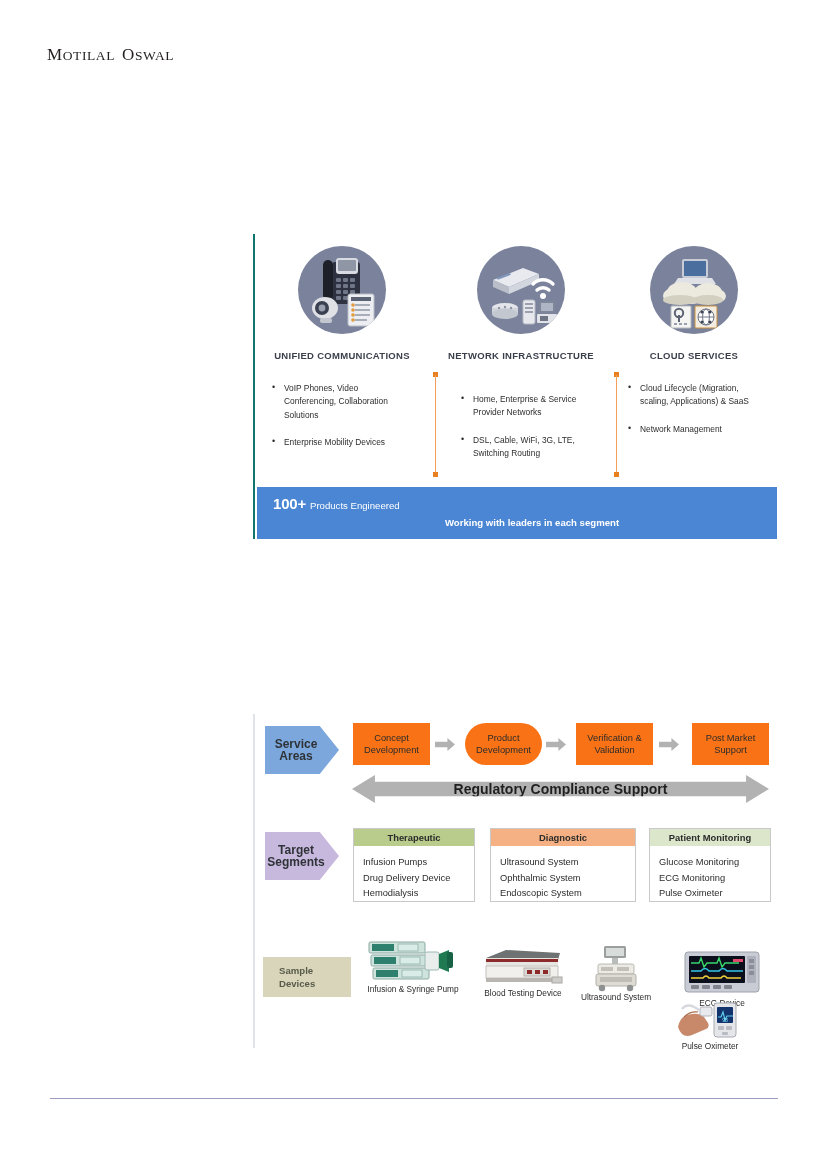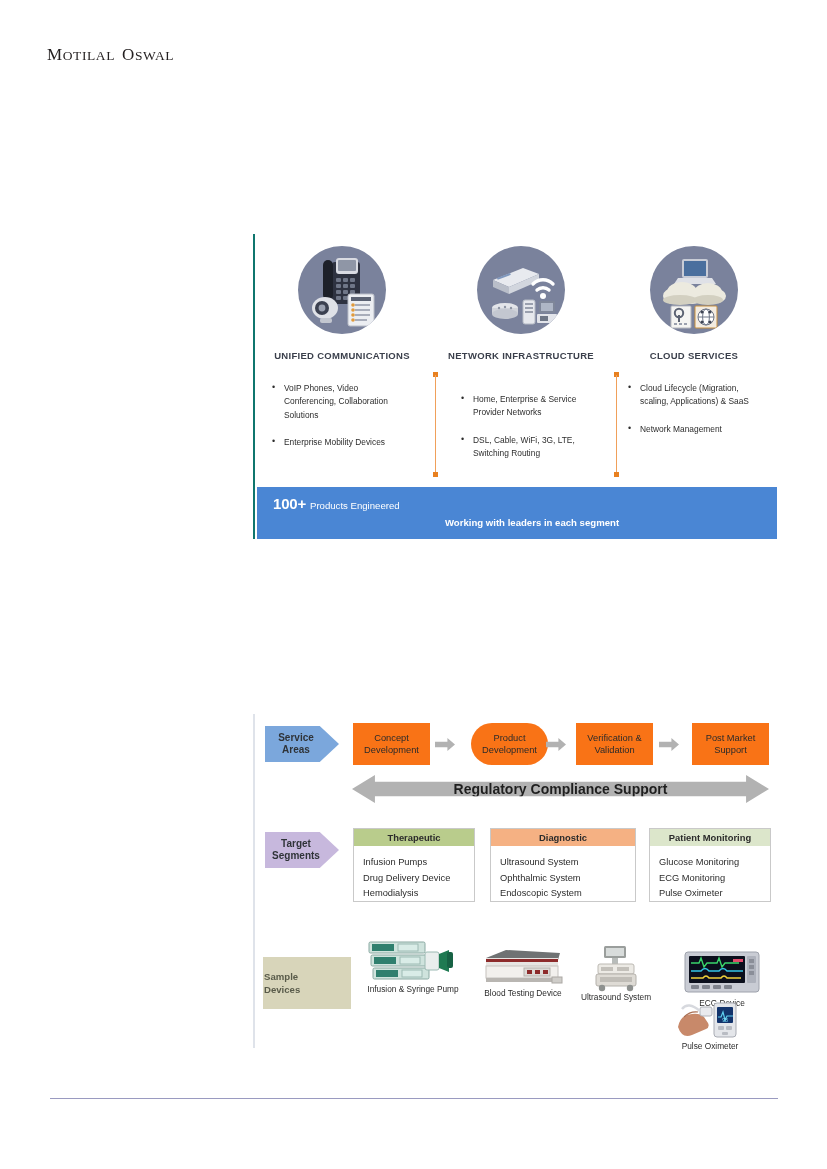--- a/index.html
+++ b/index.html
@@ -175,41 +175,41 @@
     top: 714px;
     width: 524px;
     height: 334px;
     border-left: 2px solid #dfe3ea;
     box-sizing: border-box;
   }
 
   .tag-arrow {
     position: absolute;
     width: 74px;
-    height: 36px;
+    height: 48px;
     display: flex;
     flex-direction: column;
     align-items: center;
     justify-content: center;
-    font-size: 10px;
+    font-size: 12px;
     font-weight: bold;
     color: #2f3338;
     line-height: 12px;
     clip-path: polygon(0 0, 74% 0, 100% 50%, 74% 100%, 0 100%);
     padding-right: 12px;
     box-sizing: border-box;
   }
   .tag-box {
     position: absolute;
     width: 88px;
-    height: 52px;
+    height: 40px;
     display: flex;
     flex-direction: column;
     justify-content: center;
-    padding-left: 1px;
+    padding-left: 16px;
     box-sizing: border-box;
     font-size: 9.6px;
     font-weight: bold;
     color: #595b4a;
     line-height: 13px;
   }
 
   
   #tag-service-areas { left: 10px; top: 12px; background: #7ba7dc; }
   .proc-box {
@@ -220,21 +220,21 @@
     background: #f97316;
     display: flex;
     align-items: center;
     justify-content: center;
     text-align: center;
     font-size: 9.3px;
     color: #2b2b2b;
     line-height: 12.5px;
   }
   #proc-1 { left: 98px; }
-  #proc-2 { left: 216px; border-radius: 21px; }
+  #proc-2 { left: 210px; border-radius: 21px; }
   #proc-3 { left: 321px; }
   #proc-4 { left: 437px; }
 
   .proc-arrow {
     position: absolute;
     top: 24px;
     width: 20px;
     height: 13px;
     background: #b2b2b2;
     clip-path: polygon(0 28%, 62% 28%, 62% 0, 100% 50%, 62% 100%, 62% 72%, 0 72%);

